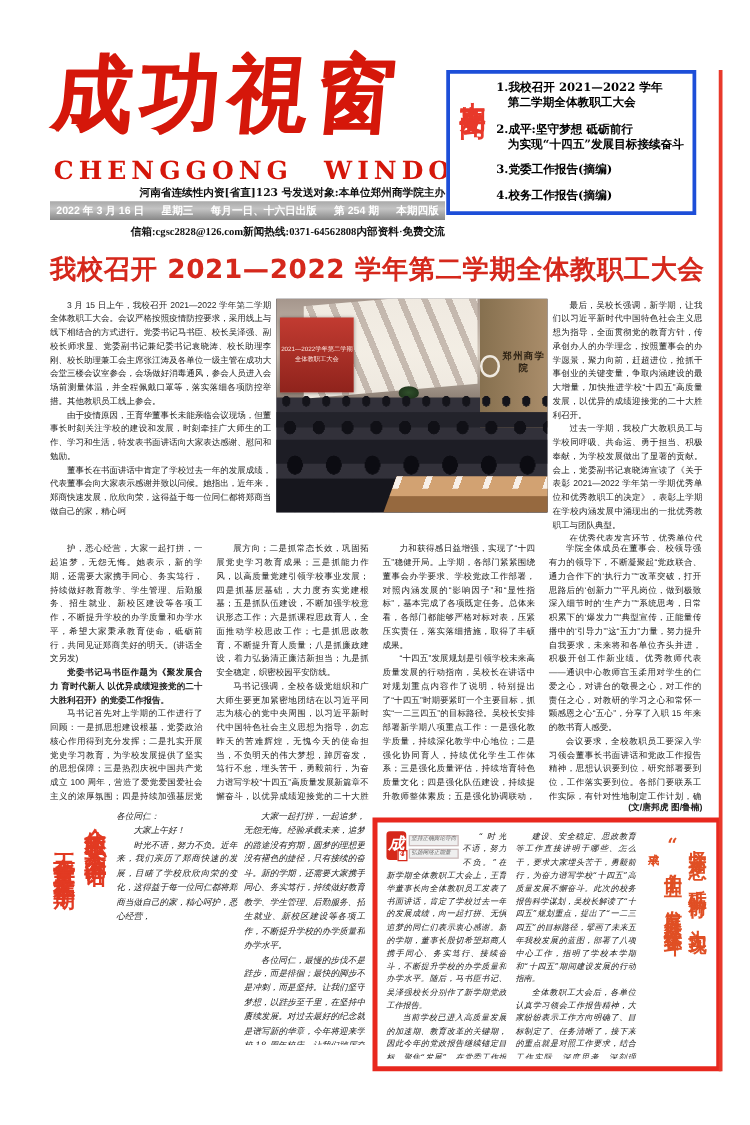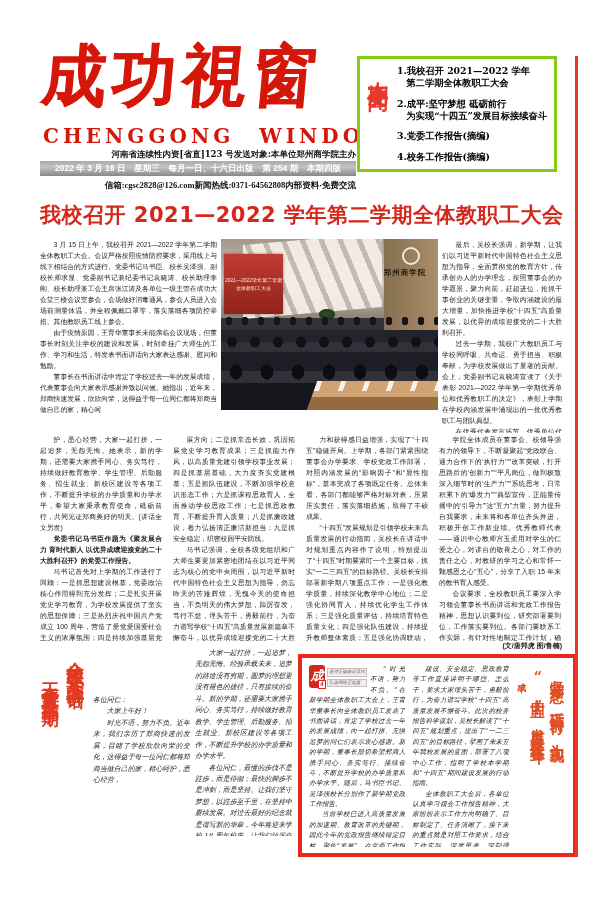--- a/index.html
+++ b/index.html
@@ -4,50 +4,50 @@
 <style>
   html,body{margin:0;padding:0;}
   body{width:600px;height:900px;background:#ffffff;font-family:"Liberation Sans",sans-serif;position:relative;overflow:hidden;color:#1c1c1c;}
 
   
   .masthead-title{position:absolute;left:42px;top:44px;width:318px;font-family:"DejaVu Serif",serif;font-weight:900;font-size:64px;line-height:1;color:#d5170a;transform:skewX(-5deg) scaleY(1.05);letter-spacing:6px;white-space:nowrap;text-shadow:1px 0 #d5170a;}
   .masthead-en{position:absolute;left:43px;top:124px;width:315px;font-family:"DejaVu Serif",serif;font-weight:bold;font-size:20px;color:#d5170a;letter-spacing:4px;word-spacing:14px;white-space:nowrap;}
   .reg-line,.contact-line{position:absolute;left:40px;width:316px;display:flex;justify-content:flex-end;font-family:"DejaVu Serif",serif;font-weight:bold;font-size:8.5px;color:#111;}
   .reg-line{top:149px;}
   .contact-line{top:180px;font-family:Liberation Serif, serif;}
-  .date-bar{position:absolute;left:40px;top:161px;width:316px;height:15px;background:linear-gradient(180deg,#a9a9a9,#c4c4c4 40%,#878787);display:flex;justify-content:space-between;align-items:center;padding:0 15px;box-sizing:border-box;font-weight:bold;font-size:8.5px;color:#ffffff;}
-
-  
-  .highlights{position:absolute;left:357px;top:56px;width:200px;height:116px;border:3px solid #84cc16;box-sizing:border-box;display:flex;gap:8px;padding:6px 6px 6px 8px;background:#fff;}
+  .date-bar{position:absolute;left:40px;top:161px;width:316px;height:15px;background:linear-gradient(180deg,#a9a9a9,#c4c4c4 40%,#878787);display:flex;justify-content:space-between;align-items:center;padding:0 5px;box-sizing:border-box;font-weight:bold;font-size:8.5px;color:#ffffff;}
+
+  
+  .highlights{position:absolute;left:357px;top:56px;width:200px;height:116px;border:3px solid #1d4ed8;box-sizing:border-box;display:flex;gap:8px;padding:6px 6px 6px 8px;background:#fff;}
   .hl-label{writing-mode:vertical-rl;text-orientation:upright;font-size:21px;font-weight:900;color:#e8392b;line-height:1;letter-spacing:3px;font-family:"DejaVu Serif",serif;}
   .hl-items{flex:1;display:flex;flex-direction:column;justify-content:space-between;}
   .hl-item{margin:0;font-size:9.3px;font-weight:bold;color:#000;line-height:1.3;white-space:pre-line;padding-left:1em;text-indent:-1em;font-family:"DejaVu Serif",serif;}
 
   
   .main-headline{position:absolute;left:40px;top:201px;width:522px;text-align:right;font-size:21px;font-weight:900;color:#d5281c;letter-spacing:0.5px;font-family:"DejaVu Sans",sans-serif;white-space:nowrap;}
 
   
   .newsprint{font-size:6.8px;line-height:1.62;text-align:justify;color:#1c1c1c;overflow:hidden;}
   .para{margin:0;text-indent:2em;text-align:justify;}
-  .para.ni{text-indent:0;margin-top:47px;}
+  .para.ni{text-indent:0;}
   .para.b{font-weight:bold;}
 
   .top-section{position:absolute;left:40px;top:239px;width:522px;height:194px;display:flex;gap:4px;}
   .col-a{width:177px;height:100%;}
   .photo-wrap{width:217px;display:flex;flex-direction:column;}
   .col-c{width:120px;height:100%;}
   .photo-caption{text-align:center;font-size:8px;font-weight:bold;margin-top:4px;color:#111;}
 
   
   .photo{position:relative;width:217px;height:171px;background:#32313a;overflow:hidden;}
   .ceiling{position:absolute;top:0;left:0;right:0;height:46%;background:linear-gradient(180deg,#a5968c,#d2c7bb 55%,#8f8277);}
   .lights{position:absolute;top:0;left:10%;width:64%;height:43%;background:repeating-linear-gradient(68deg,#f6f1e8 0 12px,#c6bab0 12px 17px);transform:skewY(-5deg);opacity:.92;}
   .screen{position:absolute;top:9%;left:1.5%;width:27%;height:35%;background:linear-gradient(180deg,#c23b31,#8f231c);display:flex;align-items:center;justify-content:center;box-shadow:0 0 3px rgba(0,0,0,.4);}
   .screen-text{color:#ffe9e2;font-size:5px;line-height:1.6;text-align:center;white-space:pre-line;}
-  .wall{position:absolute;top:0;right:0;width:25%;height:60%;background:linear-gradient(90deg,#86704f,#aa8d6a);display:flex;flex-direction:column;align-items:flex-start;}
+  .wall{position:absolute;top:0;right:0;width:25%;height:60%;background:linear-gradient(90deg,#86704f,#aa8d6a);display:flex;flex-direction:row;align-items:center;}
   .logo-ring{width:14px;height:14px;border:2px solid #efe9df;border-radius:50%;margin:8px auto 3px;}
   .wall-text{color:#2c2113;font-weight:900;font-size:7.5px;font-family:"DejaVu Serif",serif;letter-spacing:1px;text-align:center;}
   .plant{position:absolute;top:41%;left:45%;width:16px;height:10px;background:radial-gradient(#30502b,#1b2d18);border-radius:50% 50% 40% 40%;}
   .crowd-row{position:absolute;left:0;right:0;background-repeat:repeat-x;}
   .row1{top:45%;height:15%;background-image:radial-gradient(ellipse 5px 6px at 8px 5px,#14141a 68%,rgba(0,0,0,0) 70%),linear-gradient(rgba(0,0,0,0) 52%,#23232b 54%);background-size:16px 100%,100% 100%;}
   .row2{top:57%;height:20%;background-image:radial-gradient(ellipse 7px 8px at 11px 6px,#101016 68%,rgba(0,0,0,0) 70%),linear-gradient(rgba(0,0,0,0) 44%,#1d1d25 46%);background-size:23px 100%,100% 100%;}
   .row3{top:73%;height:27%;background-image:radial-gradient(ellipse 9px 11px at 15px 8px,#0c0c12 68%,rgba(0,0,0,0) 70%),linear-gradient(rgba(0,0,0,0) 40%,#16161d 42%);background-size:31px 100%,100% 100%;}
   .meet-table{position:absolute;bottom:0;right:-6%;width:64%;height:17%;background:linear-gradient(180deg,#d2a272 0 55%,#96693f 56%);transform:skewX(-20deg);background-image:repeating-linear-gradient(90deg,rgba(255,255,255,.85) 0 5px,rgba(255,255,255,0) 5px 24px),linear-gradient(180deg,#d2a272 0 55%,#96693f 56%);background-size:100% 35%,100% 100%;background-repeat:no-repeat;}
 
   .mid-section{position:absolute;left:40px;top:434px;width:522px;height:207px;display:flex;gap:11px;}

